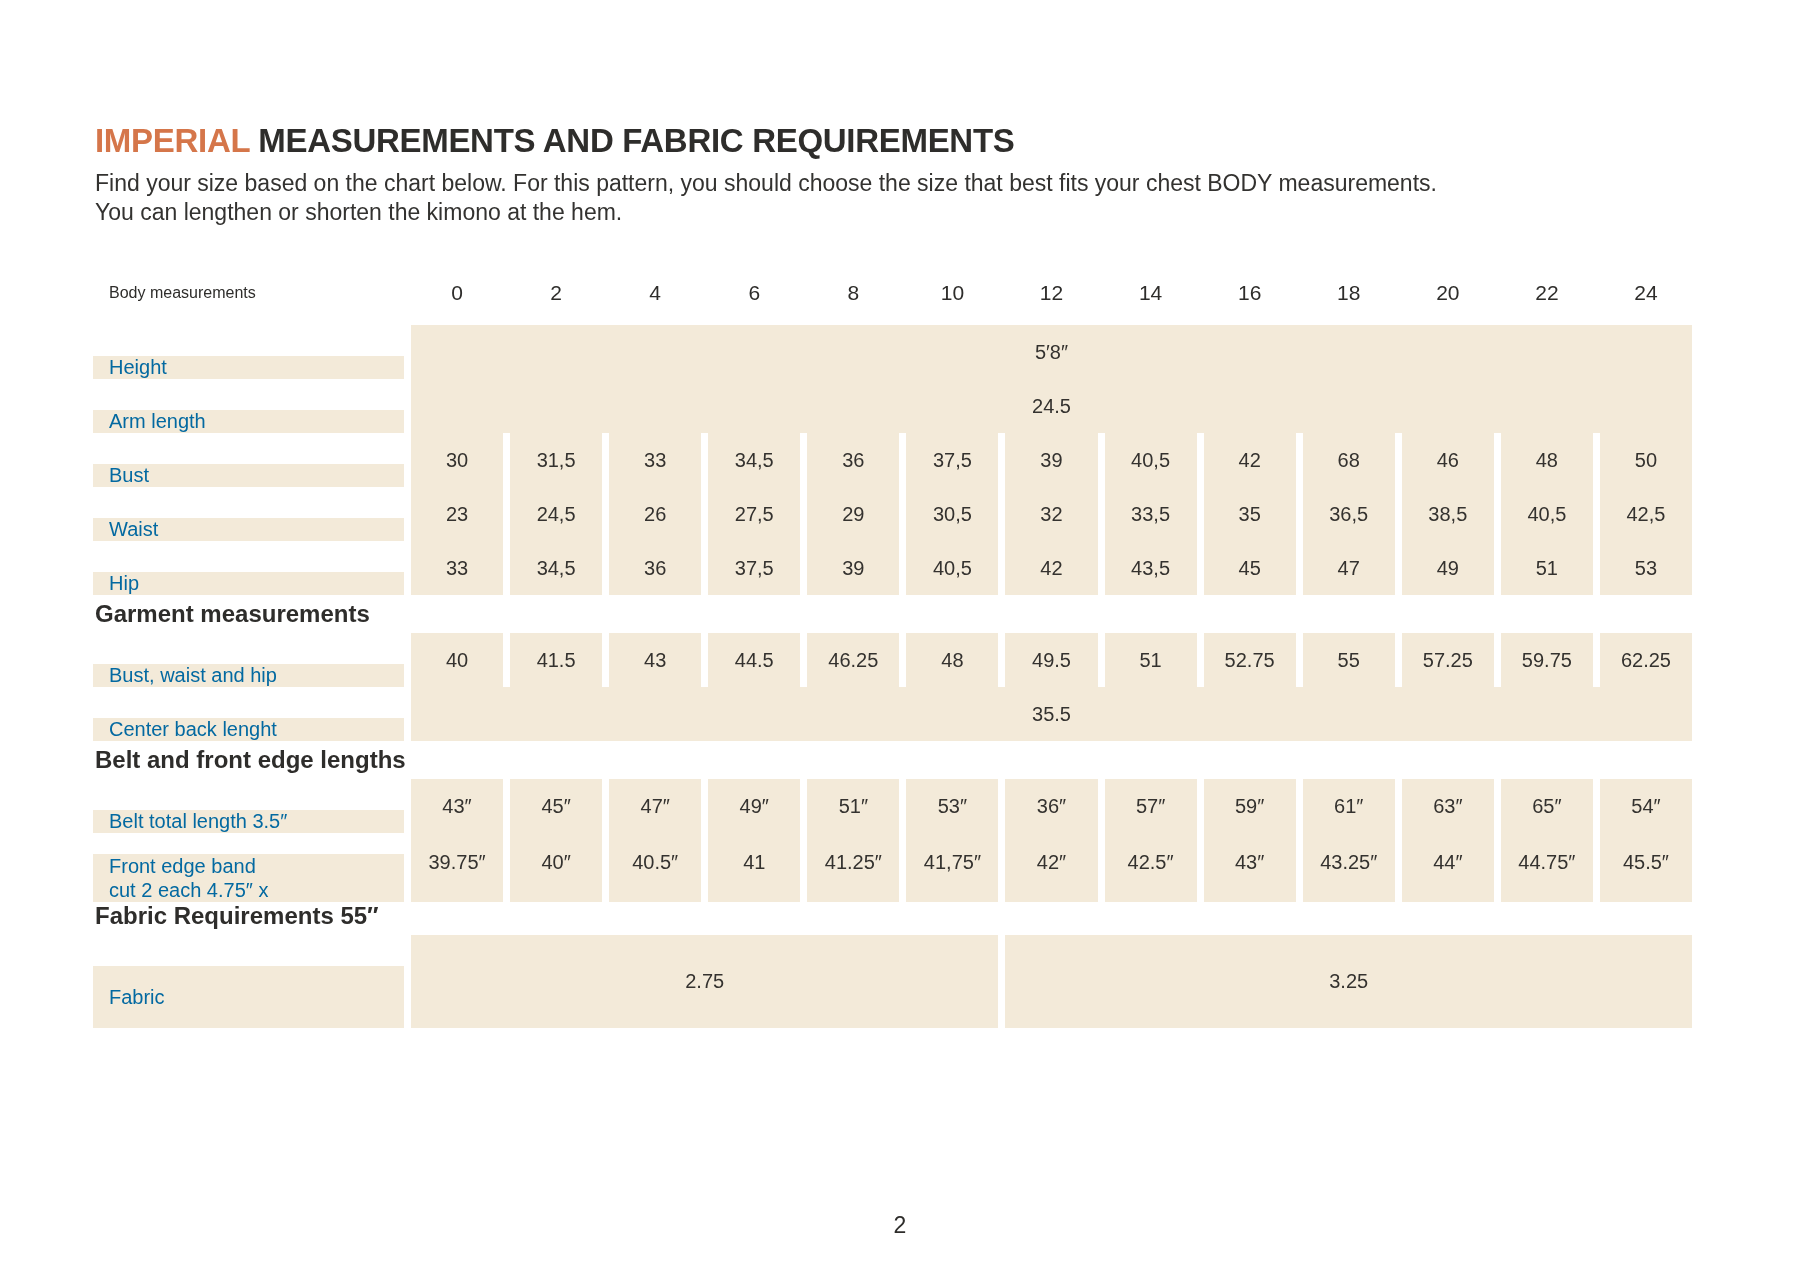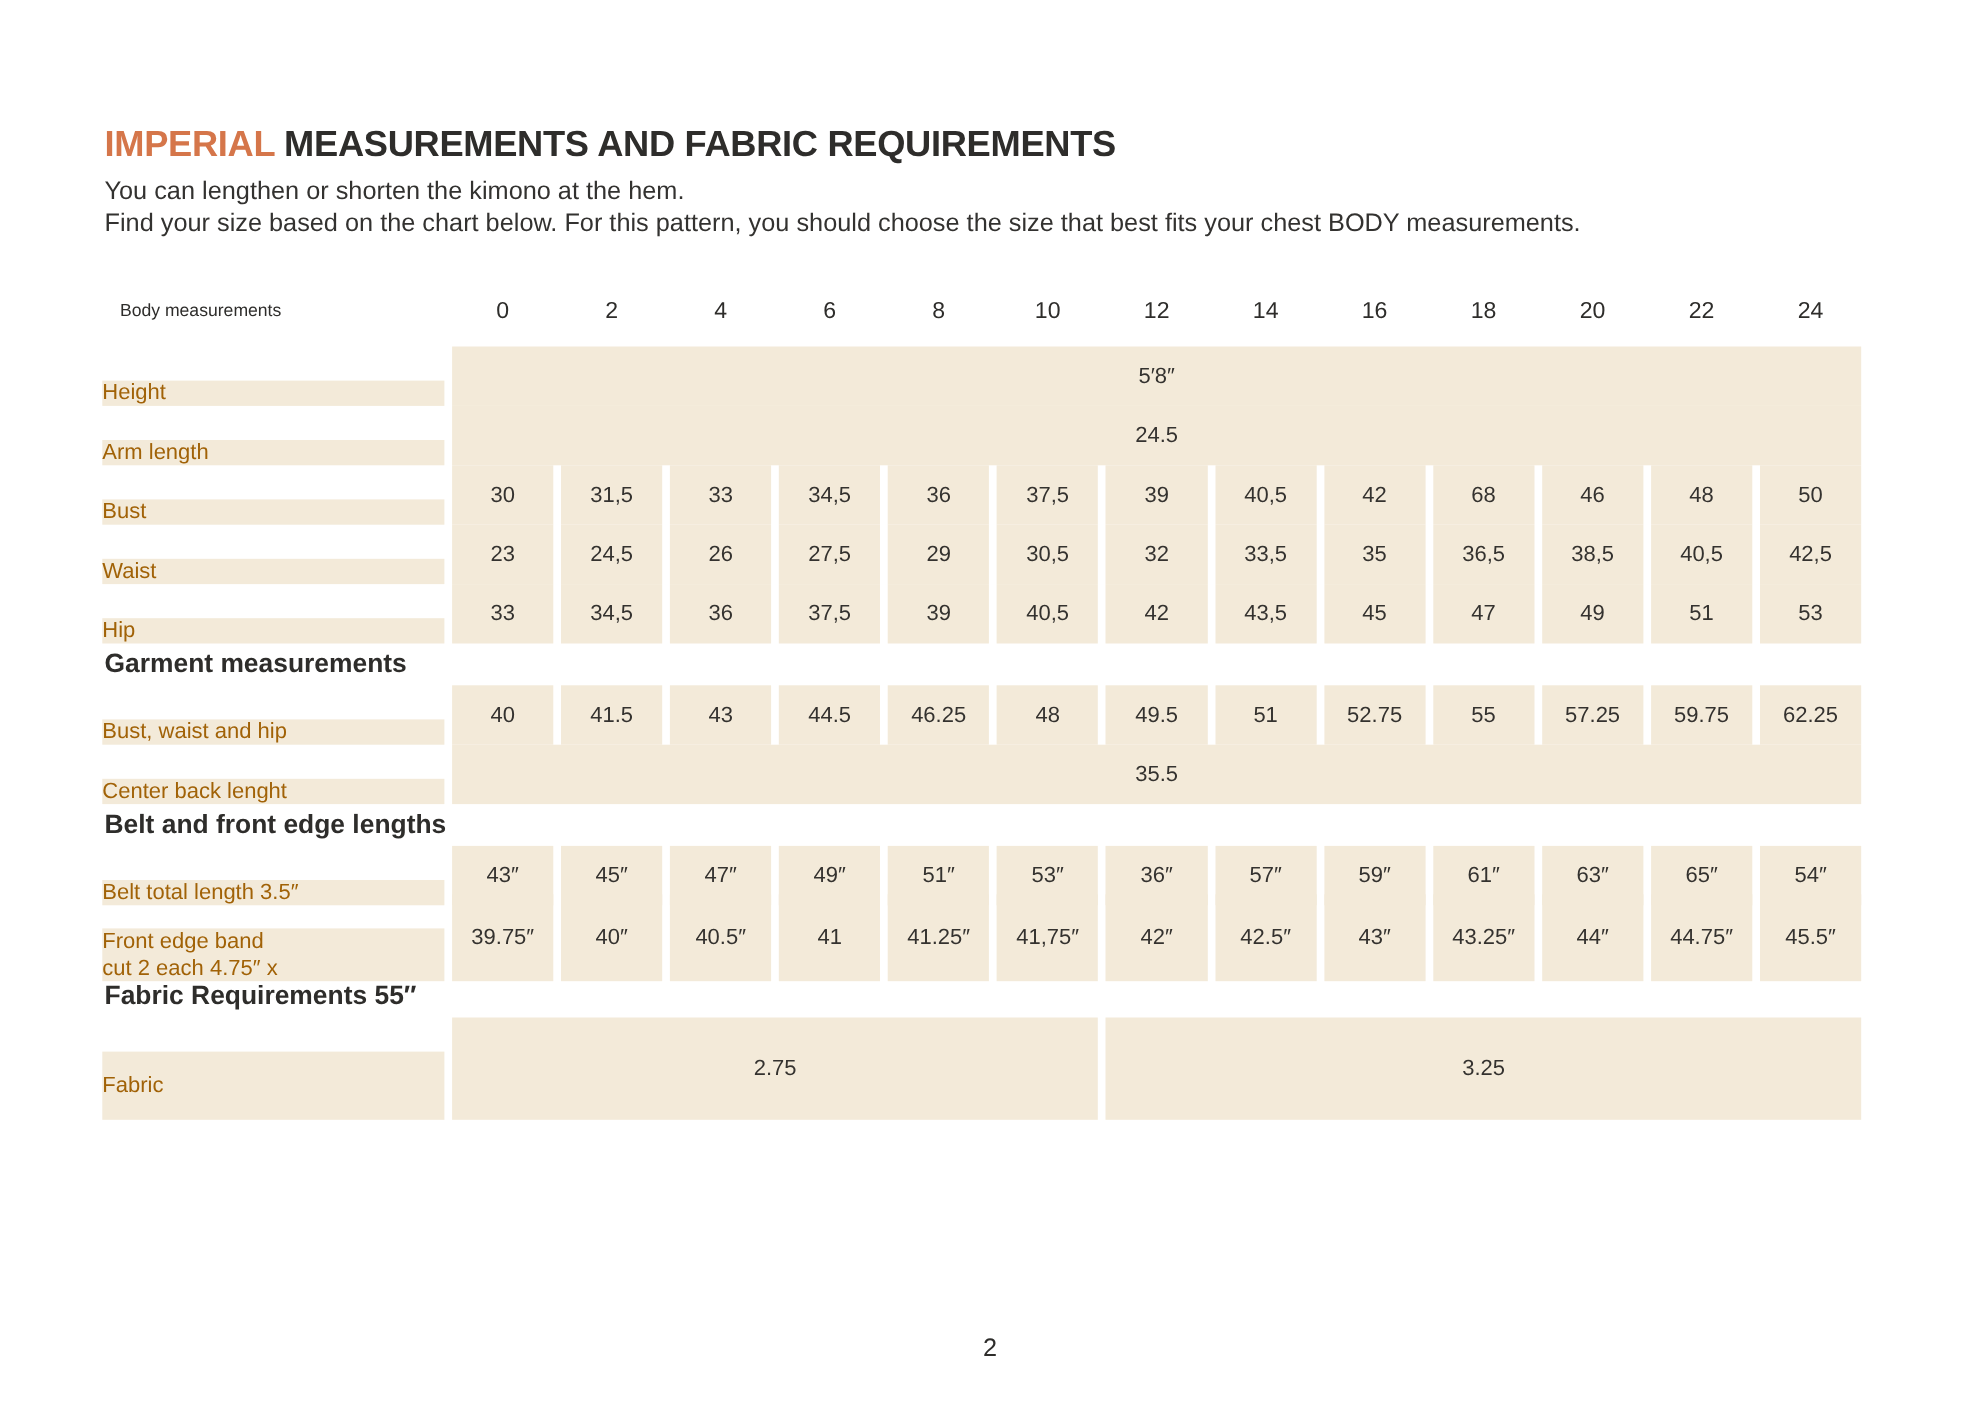--- a/index.html
+++ b/index.html
@@ -9,21 +9,21 @@
   }
   html,body{margin:0;padding:0;}
   body{
     width:1800px;height:1284px;
     background:#ffffff;
     font-family:"Liberation Sans", sans-serif;
     color:var(--text-dark);
     position:relative;
     overflow:hidden;
   }
-  .content{position:absolute;left:93px;top:112px;width:1599px;}
+  .content{position:absolute;left:93px;top:122px;width:1599px;}
   h1{
     margin:0 0 9px 2px;
     font-size:33px;line-height:38px;
     font-weight:bold;letter-spacing:-0.3px;
     color:var(--text-dark);
   }
   h1 .accent{color:var(--accent-orange);margin-right:8px;}
   .sub{margin:0 0 0 2px;font-size:23px;line-height:29px;color:#333230;}
   .table{margin-top:46px;}
   .trow{
@@ -39,21 +39,21 @@
   }
   .trow.header .hsize{
     display:flex;align-items:center;justify-content:center;
     font-size:21px;color:var(--text-dark);
   }
   .cell{
     background:var(--cell-beige);
     display:flex;align-items:center;justify-content:center;
     font-size:20px;color:#34322f;
   }
-  .cell.label{justify-content:flex-start;color:#a16207;margin-top:31px;}
+  .cell.label{justify-content:flex-start;padding-left:16px;color:#0369a1;margin-top:31px;}
   .cell.label .two-line div{line-height:24px;}
   .span-all{grid-column:2 / 15;}
   .span-left{grid-column:2 / 8;}
   .span-right{grid-column:8 / 15;}
   .r46{height:46px;}
   .r54{height:36px;}
   .r66{height:66px;}
   .r77{height:93px;}
   .section{
     font-weight:bold;font-size:24px;line-height:22px;
@@ -63,22 +63,22 @@
     position:absolute;left:0;right:0;top:1212px;
     text-align:center;font-size:23px;color:var(--text-dark);
   }
 </style>
 </head>
 <body>
 
 <div class="content">
 
   <h1><span class="accent">IMPERIAL</span><span>MEASUREMENTS AND FABRIC REQUIREMENTS</span></h1>
+  <p class="sub">Find your size based on the chart below. For this pattern, you should choose the size that best fits your chest BODY measurements.</p>
   <p class="sub">You can lengthen or shorten the kimono at the hem.</p>
-  <p class="sub">Find your size based on the chart below. For this pattern, you should choose the size that best fits your chest BODY measurements.</p>
 
   <div class="table">
 
     <div class="trow header">
       <div class="hlabel">Body measurements</div>
       <div class="hsize">0</div>
       <div class="hsize">2</div>
       <div class="hsize">4</div>
       <div class="hsize">6</div>
       <div class="hsize">8</div>

